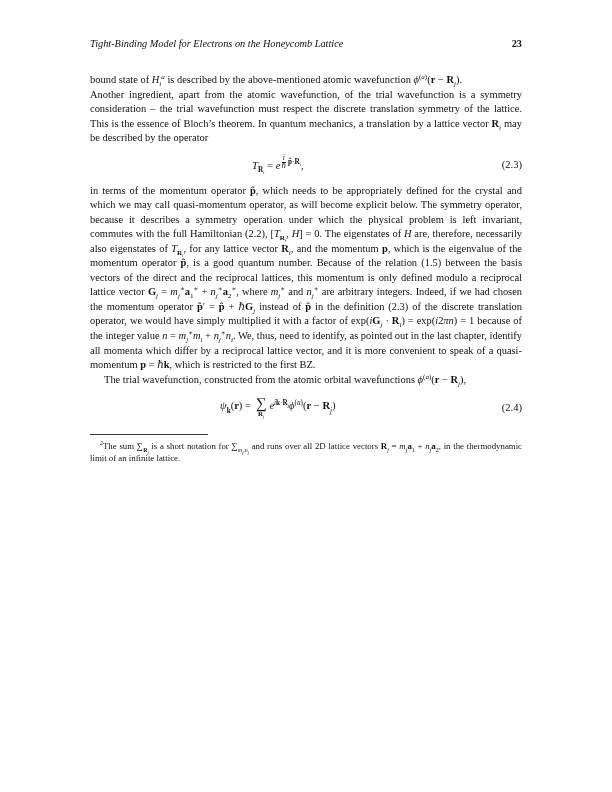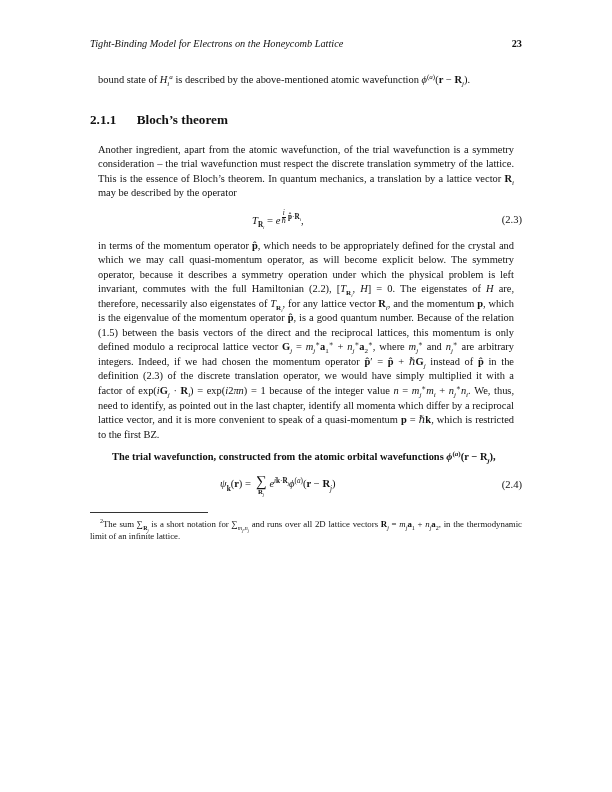--- a/index.html
+++ b/index.html
@@ -23,26 +23,26 @@
     display: flex;
     justify-content: space-between;
     align-items: baseline;
     font-size: 10.3px;
     margin-bottom: 24px;
   }
   .header-title { font-style: italic; }
   .header-page-number { font-style: normal; font-weight: bold; }
 
   .body-par {
-    margin: 8px;
+    margin: 0;
     font-size: 10.45px;
     line-height: 14.55px;
     text-align: justify;
   }
-  .indent { text-indent: 14px; font-weight: bold; }
+  .indent { text-indent: 14px; }
 
   .section-heading {
     font-size: 13.2px;
     font-weight: bold;
     margin: 24px 0 15px 0;
   }
   .section-heading .sec-num { margin-right: 17px; }
 
   sup { vertical-align: super; font-size: 0.68em; line-height: 0; }
   sub { vertical-align: sub;  font-size: 0.68em; line-height: 0; }
@@ -102,24 +102,20 @@
 
 <div class="page">
 
   <div class="running-header">
     <span class="header-title">Tight-Binding Model for Electrons on the Honeycomb Lattice</span>
     <span class="header-page-number">23</span>
   </div>
 
   <p class="body-par">bound state of <i>H<sub>i</sub><sup>a</sup></i> is described by the above-mentioned atomic wavefunction <i>ϕ</i><sup>(<i>a</i>)</sup>(<b>r</b> − <b>R</b><sub><i>j</i></sub>).</p>
 
-  <h2 class="section-heading">
-    <span class="sec-num">2.1.1</span>
-    <span class="sec-title">Bloch’s theorem</span>
-  </h2>
 
   <p class="body-par">Another ingredient, apart from the atomic wavefunction, of the trial wavefunction is a symmetry consideration – the trial wavefunction must respect the discrete translation symmetry of the lattice. This is the essence of Bloch’s theorem. In quantum mechanics, a translation by a lattice vector <b>R</b><sub><i>i</i></sub> may be described by the operator</p>
 
   <div class="eq">
     <span class="eq-body"><i>T</i><sub><b>R</b><sub><i>i</i></sub></sub> = <i>e</i><sup><span class="frac">
             <span class="num"><i>i</i></span>
             <span class="den">ℏ</span>
           </span><b>p̂</b>·<b>R</b><sub><i>i</i></sub></sup>,</span>
     <span class="eq-num">(2.3)</span>
   </div>

